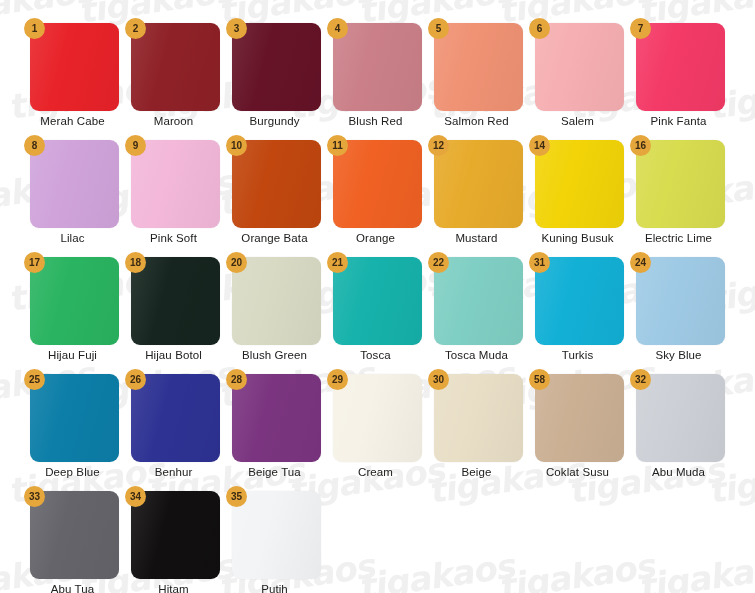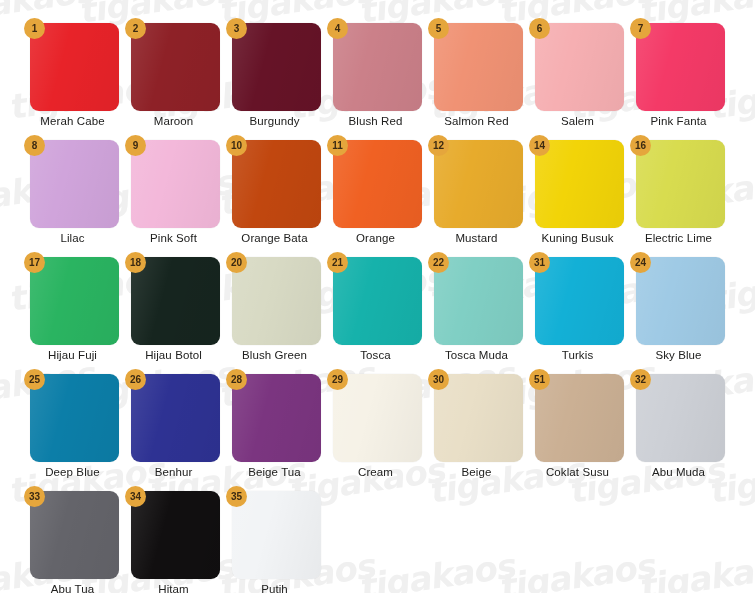--- a/index.html
+++ b/index.html
@@ -283,21 +283,21 @@
         <div class="badge">29</div>
         <div class="chip-label">Cream</div>
       </div>
       <div class="swatch-cell">
         <div class="chip" style="background: rgb(233, 223, 199);"></div>
         <div class="badge">30</div>
         <div class="chip-label">Beige</div>
       </div>
       <div class="swatch-cell">
         <div class="chip" style="background: rgb(203, 176, 148);"></div>
-        <div class="badge">51</div>
+        <div class="badge">58</div>
         <div class="chip-label">Coklat Susu</div>
       </div>
       <div class="swatch-cell">
         <div class="chip" style="background: rgb(205, 208, 214);"></div>
         <div class="badge">32</div>
         <div class="chip-label">Abu Muda</div>
       </div>
       <div class="swatch-cell">
         <div class="chip" style="background: rgb(100, 100, 106);"></div>
         <div class="badge">33</div>

